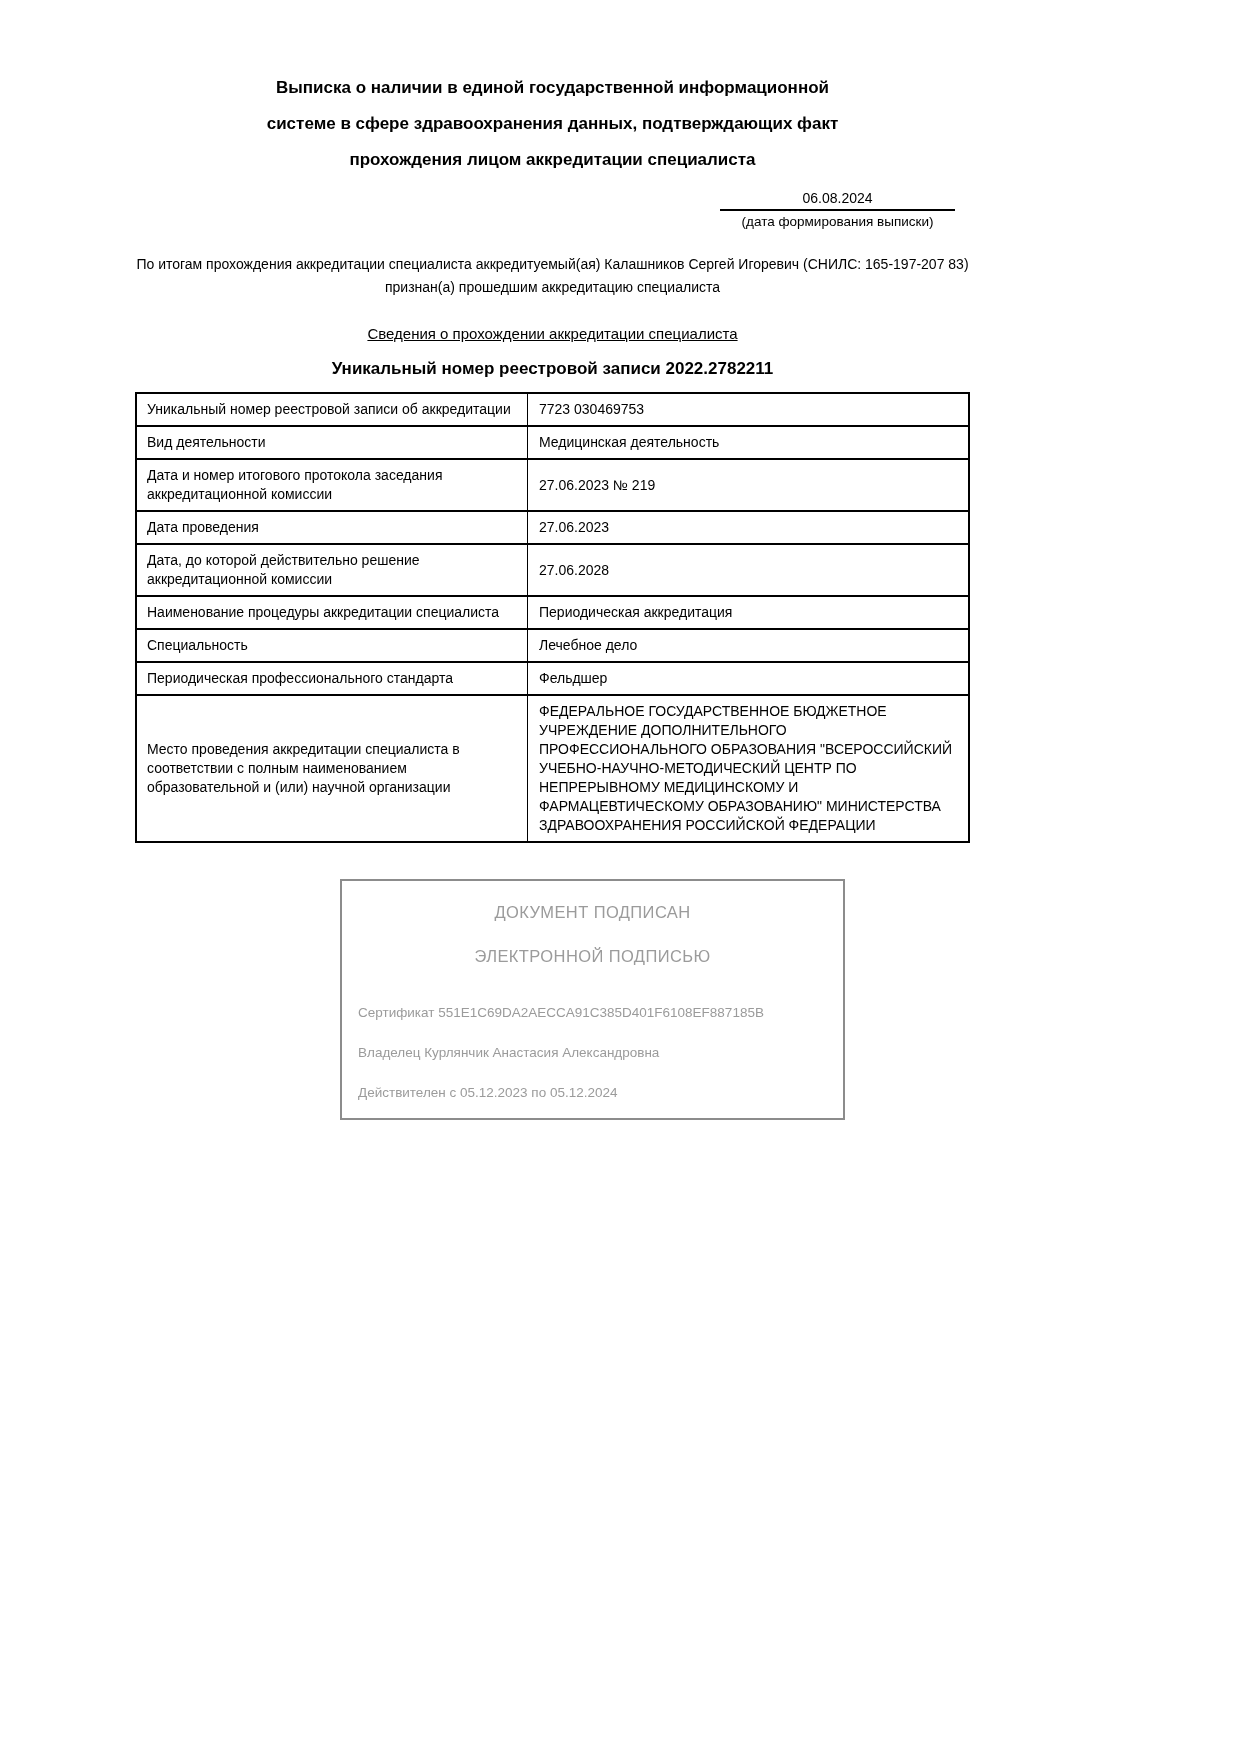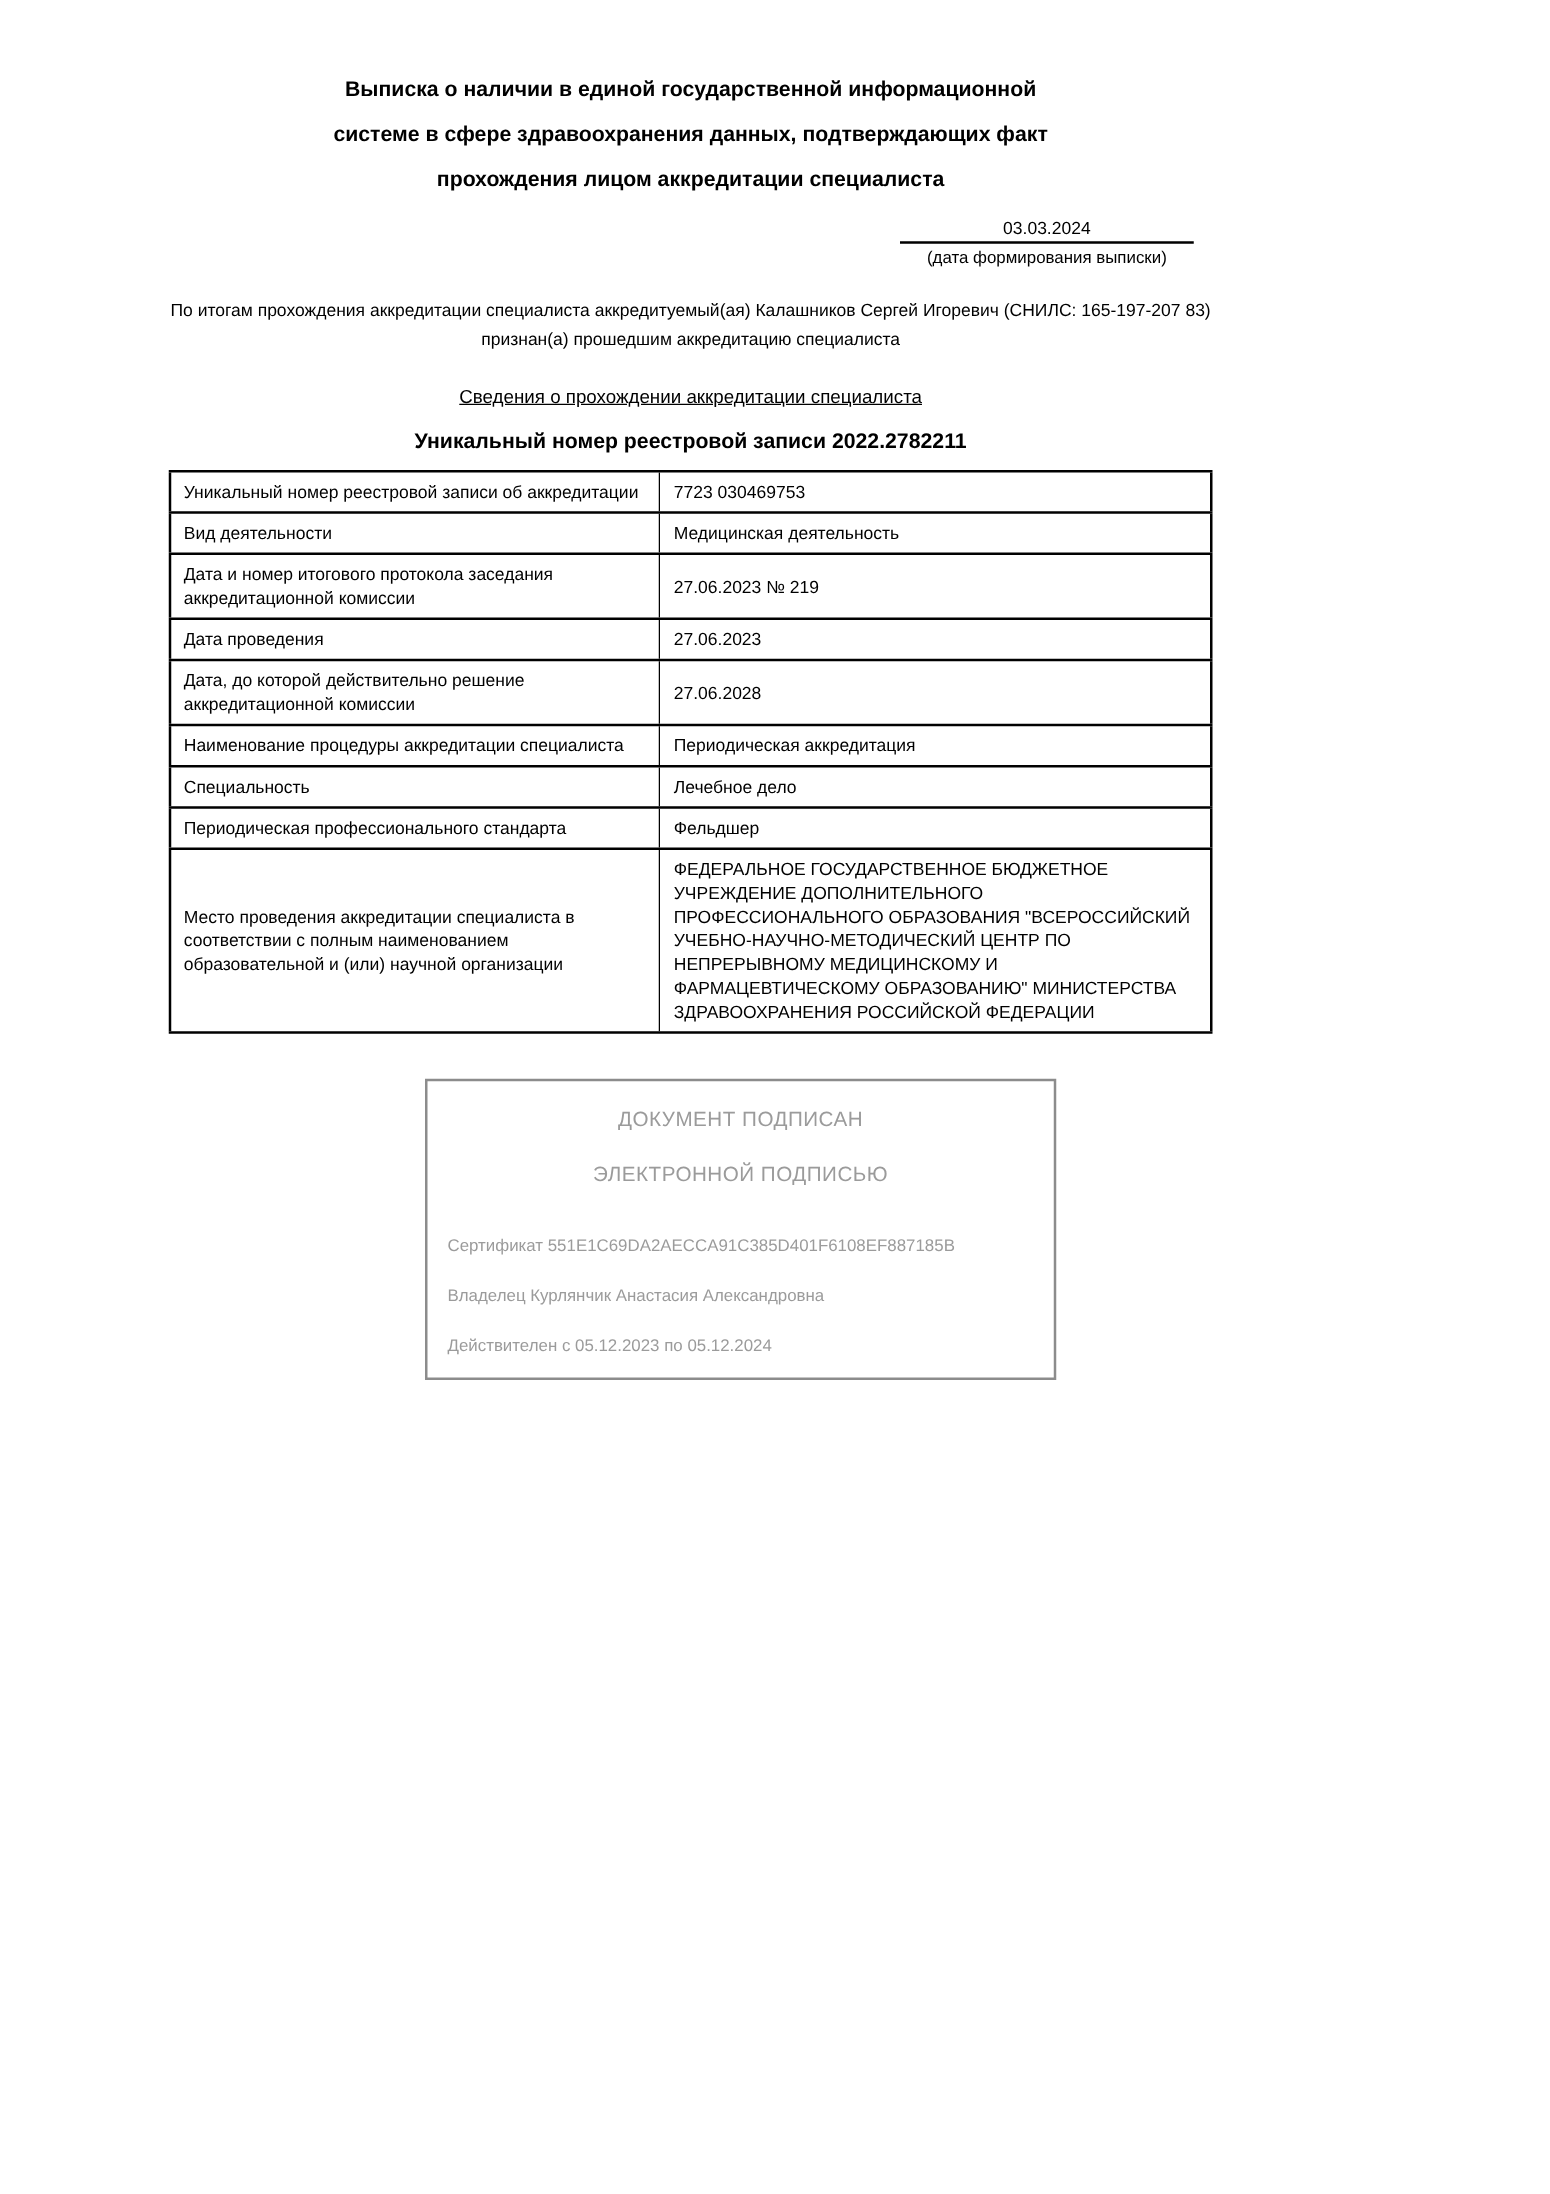--- a/index.html
+++ b/index.html
@@ -9,21 +9,21 @@
     font-family: "Liberation Sans", "DejaVu Sans", sans-serif;
     color: #000000;
   }
   .page {
     position: relative;
     width: 1048px;
     height: 1755px;
     background: #ffffff;
     overflow: hidden;
     box-sizing: border-box;
-    padding: 54px 270px 0 135px; 
+    padding: 70px 270px 0 135px; 
   }
   .content {
     width: 835px;
   }
   .doc-title {
     text-align: center;
     font-weight: bold;
     font-size: 17px;
     line-height: 36px;
   }
@@ -117,21 +117,21 @@
 <div class="page">
   <div class="content">
 
     <div class="doc-title">
       <div>Выписка о наличии в единой государственной информационной</div>
       <div>системе в сфере здравоохранения данных, подтверждающих факт</div>
       <div>прохождения лицом аккредитации специалиста</div>
     </div>
 
     <div class="date-block">
-      <div class="date-value">03.03.2024</div>
+      <div class="date-value">06.08.2024</div>
       <div class="date-caption">(дата формирования выписки)</div>
     </div>
 
     <div class="intro">
       <div>По итогам прохождения аккредитации специалиста аккредитуемый(ая) Калашников Сергей Игоревич (СНИЛС: 165-197-207 83)</div>
       <div>признан(а) прошедшим аккредитацию специалиста</div>
     </div>
 
     <div class="section-heading">Сведения о прохождении аккредитации специалиста</div>
 

